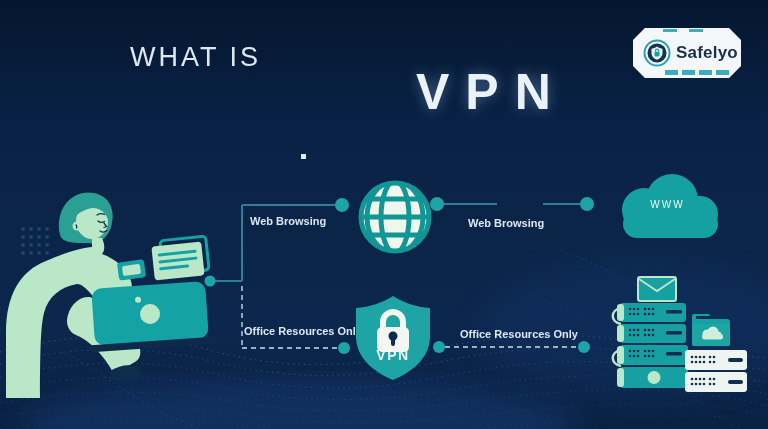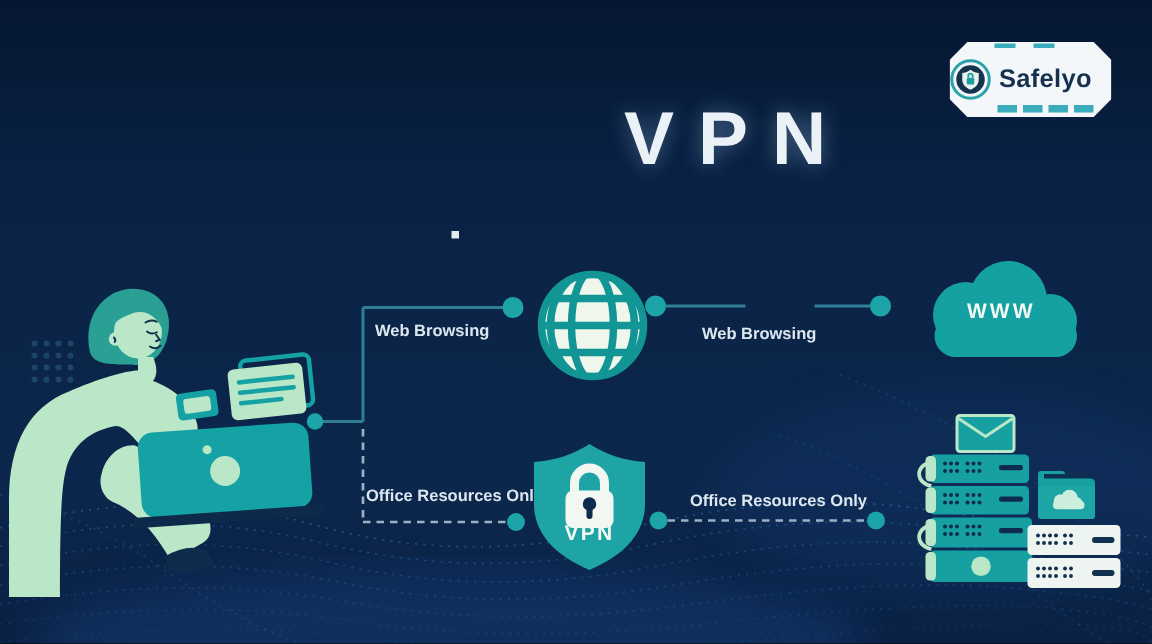--- a/index.html
+++ b/index.html
@@ -17,33 +17,33 @@
     text-shadow:0 0 10px rgba(70,200,224,.95),0 0 26px rgba(70,200,224,.55),0 0 48px rgba(70,200,224,.35);}
   .t-tunneling{left:100px;top:74px;font-size:46px;font-weight:800;letter-spacing:2px;color:#46c8e0;
     text-shadow:0 0 10px rgba(70,200,224,.95),0 0 26px rgba(70,200,224,.55),0 0 48px rgba(70,200,224,.35);}
   .t-vpn{left:416px;top:63px;font-size:50px;font-weight:800;letter-spacing:16px;color:#eaf1f7;
     text-shadow:0 0 14px rgba(170,215,255,.4);}
   .sq-dot{left:301px;top:154px;width:5px;height:5px;background:#e2ebf2;}
 
   
   .logo{left:633px;top:28px;width:108px;height:50px;
     clip-path:polygon(11% 0,89% 0,100% 24%,100% 76%,89% 100%,11% 100%,0 76%,0 24%);
-    background:#f3f7fa;display:flex;align-items:center;gap:5px;box-sizing:border-box;}
+    background:#f3f7fa;display:flex;align-items:center;gap:5px;padding-left:10px;box-sizing:border-box;}
   .logo-text{font-size:17px;font-weight:700;color:#16304d;letter-spacing:.2px;}
   .logo-accent{position:absolute;background:#3aacbc;}
 
   
   .lbl{font-size:11px;font-weight:700;color:#dde7f0;text-align:left;white-space:nowrap;}
   .lbl-web-left{left:250px;top:215px;width:95px;}
   .lbl-web-right{left:468px;top:217px;width:95px;}
   .lbl-office-left{left:244px;top:325px;width:110px;}
   .lbl-office-right{left:460px;top:328px;width:110px;}
 
   
-  .www-text{left:610px;top:199px;width:115px;text-align:center;font-size:14px;font-weight:700;
+  .www-text{left:610px;top:199px;width:115px;text-align:center;font-size:10px;font-weight:400;
     letter-spacing:2px;color:#f3f8f2;}
   .vpn-shield-text{left:352px;top:347px;width:82px;text-align:center;font-size:14px;font-weight:800;
     letter-spacing:1.5px;color:#f3f8f2;}
 </style>
 </head>
 <body>
 
 <div class="stage">
 
   <svg class="abs" style="left:0;top:0" width="768" height="429" viewBox="0 0 768 429">
@@ -61,20 +61,21 @@
       <path d="M0,390 Q120,366 225,388 T450,390 T650,378 T768,394" opacity="0.35"></path>
       <path d="M0,403 Q125,382 230,401 T460,403 T660,391 T768,406" opacity="0.3"></path>
       <path d="M0,416 Q130,398 235,414 T470,416 T670,404 T768,418" opacity="0.25"></path>
       <path d="M0,428 Q140,412 250,426 T490,428 T690,416 T768,428" opacity="0.2"></path>
       <path d="M560,250 Q640,280 700,330 T768,400" opacity="0.3"></path>
       <path d="M520,290 Q600,320 660,370 T740,429" opacity="0.25"></path>
       <path d="M0,330 Q60,345 110,380 T200,429" opacity="0.3"></path>
     </g>
   </svg>
 
+  <div class="abs t-prefix">WHAT IS</div>
   <div class="abs t-vpn">VPN</div>
   <div class="abs sq-dot"></div>
 
   <div class="abs logo">
     <span class="logo-accent" style="left:30px;top:1px;width:14px;height:3px;"></span>
     <span class="logo-accent" style="left:56px;top:1px;width:14px;height:3px;"></span>
     <span class="logo-accent" style="left:32px;bottom:3px;width:13px;height:5px;"></span>
     <span class="logo-accent" style="left:49px;bottom:3px;width:13px;height:5px;"></span>
     <span class="logo-accent" style="left:66px;bottom:3px;width:13px;height:5px;"></span>
     <span class="logo-accent" style="left:83px;bottom:3px;width:13px;height:5px;"></span>

